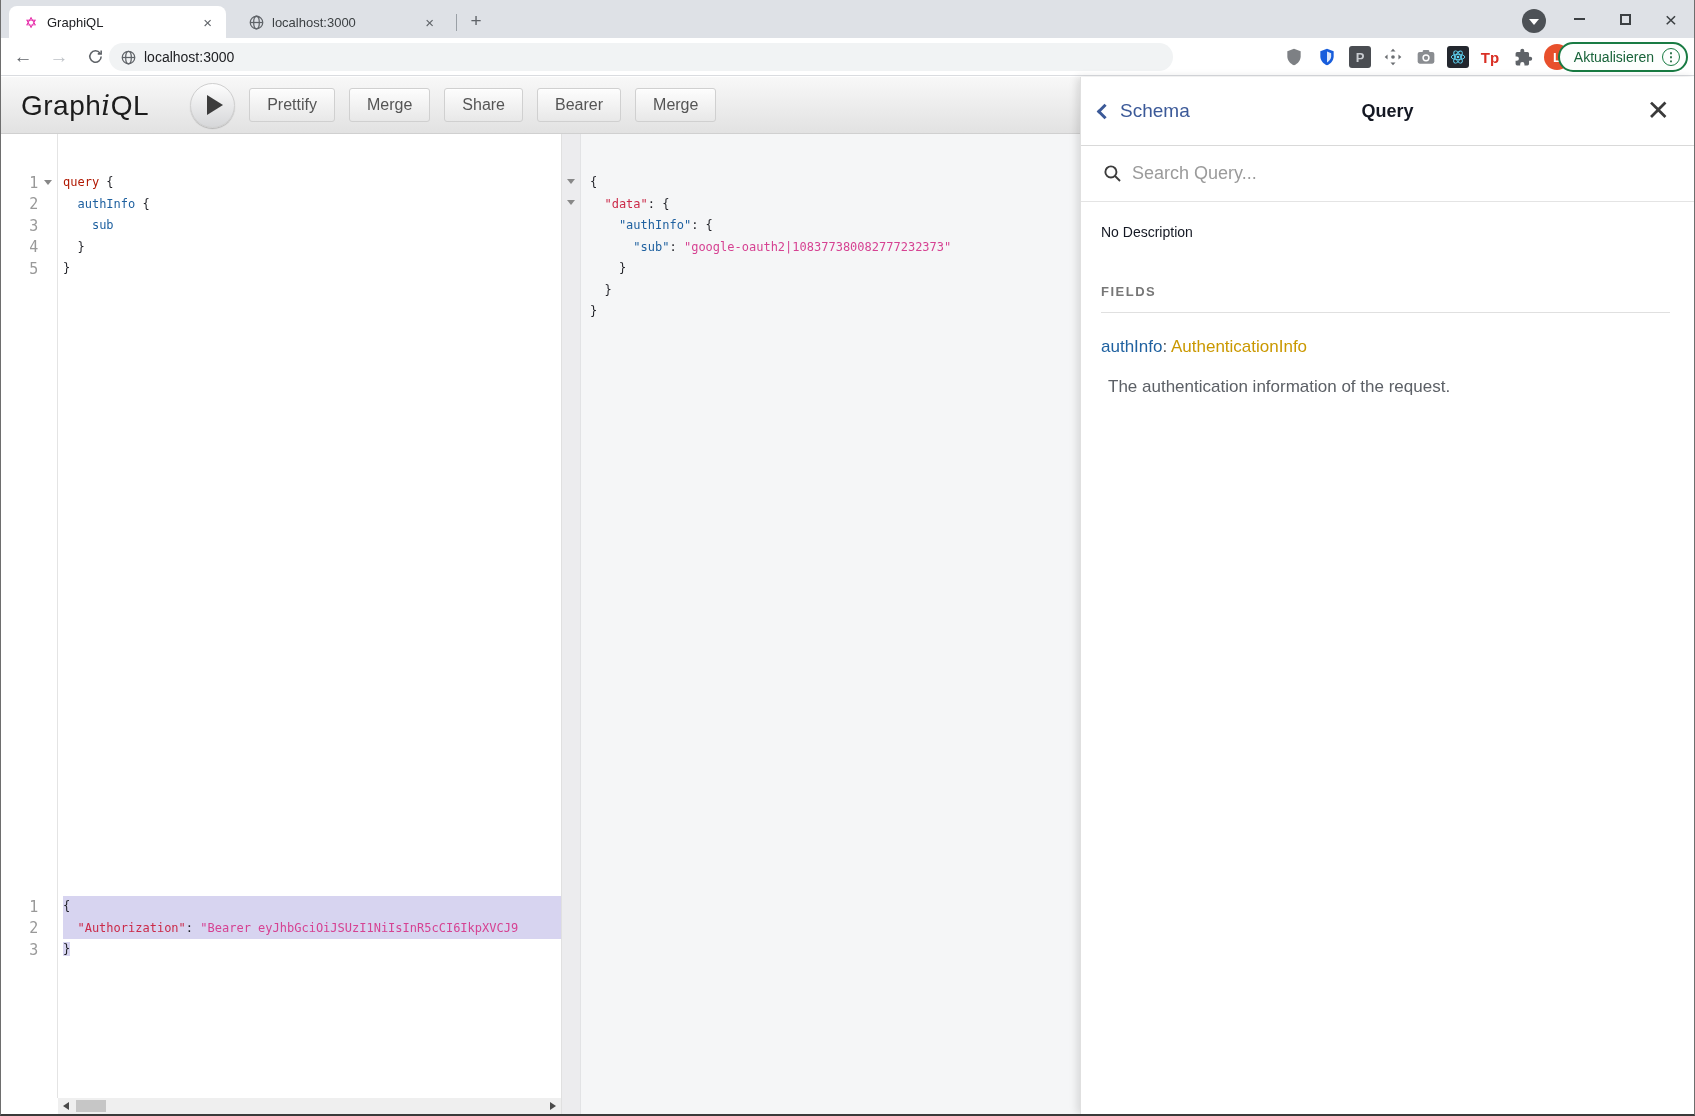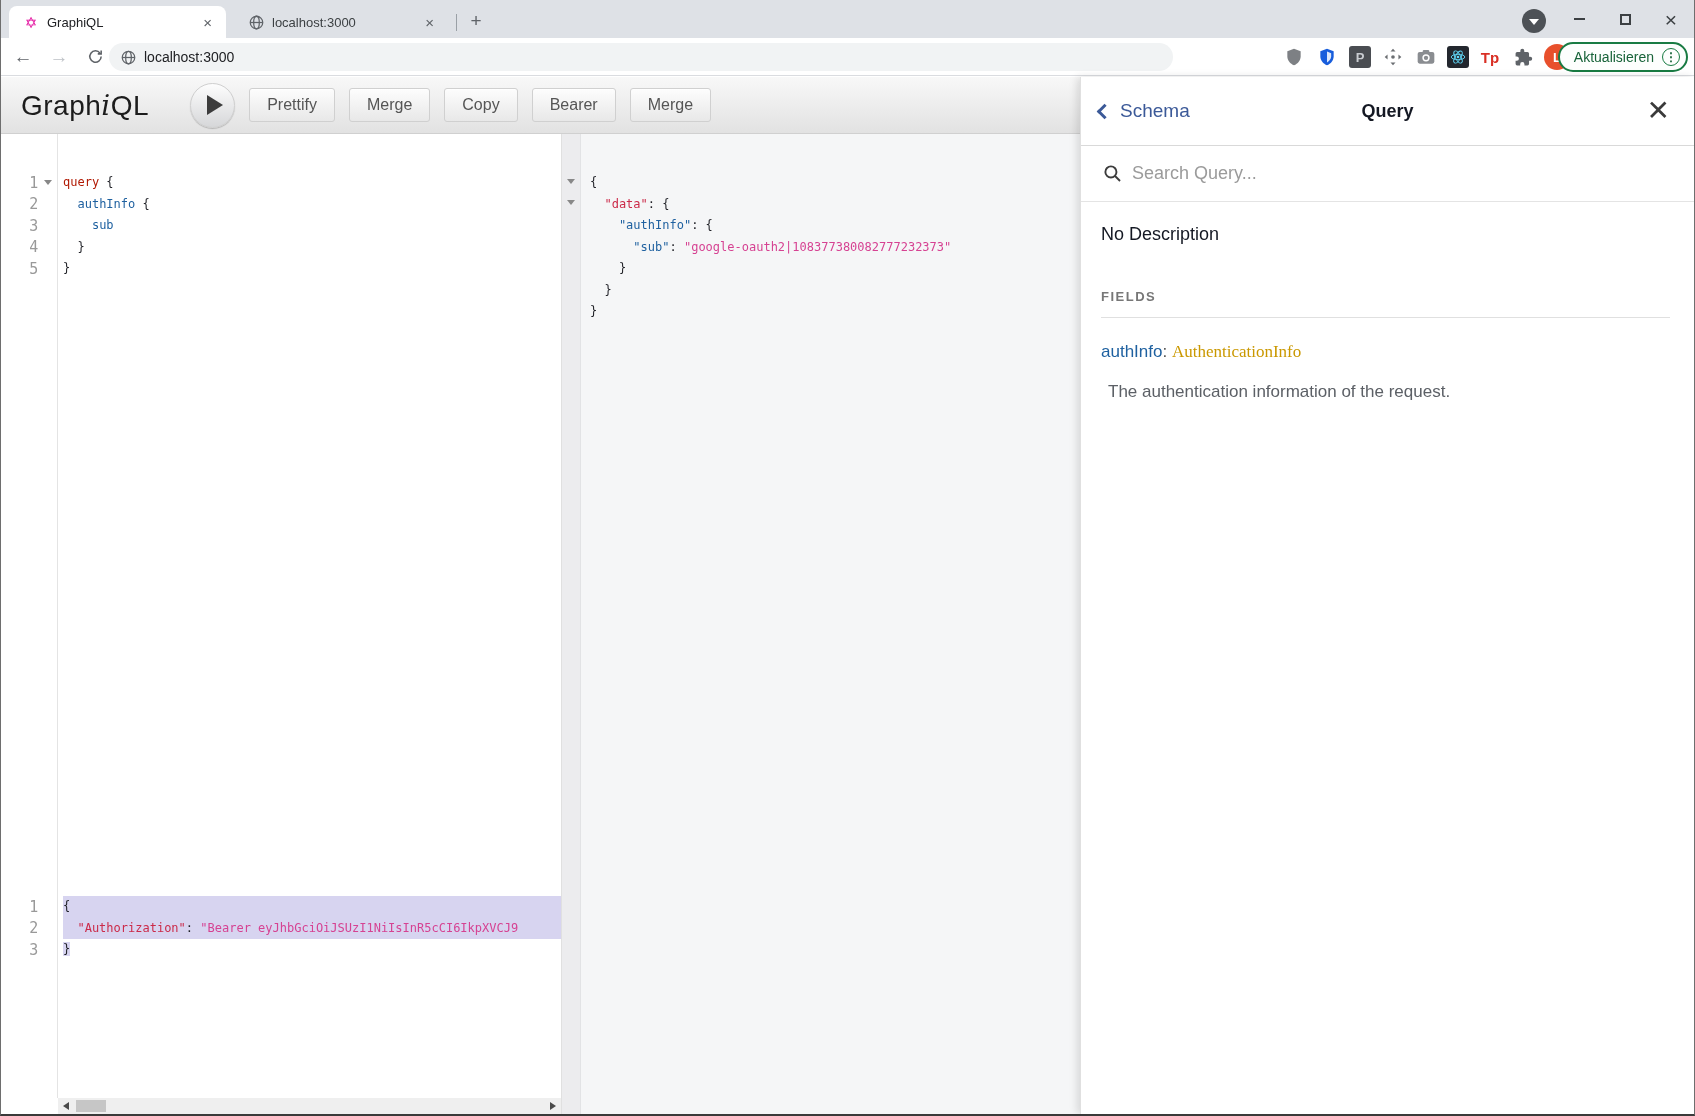--- a/index.html
+++ b/index.html
@@ -114,27 +114,27 @@
   .docs-back { display:flex; align-items:center; margin-left:18px; color:#3B5998; font-size:19px; }
   .docs-back .chev { width:11px; height:11px; border-left:3px solid #3B5998; border-bottom:3px solid #3B5998;
                      transform:rotate(45deg); margin-right:10px; }
   .docs-title { position:absolute; left:0; right:0; text-align:center; font-size:18px; font-weight:bold; color:#141823; }
   .docs-close { position:absolute; right:24px; top:50%; transform:translateY(-50%); font-size:28px; font-weight:300; color:#3a3a3a; line-height:1; }
   .docs-search { height:56px; border-bottom:1px solid #e4e4e4; display:flex; align-items:center; padding-left:22px; }
   .docs-search input { border:none; outline:none; font-size:18px; color:#333; margin-left:10px; width:400px;
                        font-family:"Liberation Sans", sans-serif; background:transparent; }
   .docs-search input::placeholder { color:#9b9b9b; }
   .docs-content { padding:22px 24px 0 20px; }
-  .no-desc { font-size:18px; color:#141823; }
+  .no-desc { font-size:14px; color:#141823; }
   .fields-label { margin-top:44px; font-size:13px; font-weight:bold; letter-spacing:1.5px; color:#777;
                   border-bottom:1px solid #e0e0e0; padding-bottom:13px; }
   .field-row { margin-top:24px; font-size:17px; }
   .field-name { color:#1F61A0; }
   .field-sep { color:#555; }
-  .field-type { color:#CA9800;font-family:Liberation Serif, serif; }
+  .field-type { color:#CA9800; }
   .field-desc { margin-top:20px; font-size:17px; color:#5c6066; padding-left:7px; }
 </style>
 </head>
 <body>
 
 <div class="screen">
 
   <div class="titlebar">
     <div class="tab active">
       <span class="fav gql-fav">✡</span>
@@ -246,21 +246,21 @@
   </div>
 
   <div class="gq-header-right"></div>
   <div class="gq-header">
     <div class="logo"><span>Graph</span><em>i</em><span>QL</span></div>
     <div class="playbtn">
         <span class="tri"></span>
       </div>
     <div class="gq-btn">Prettify</div>
     <div class="gq-btn">Merge</div>
-    <div class="gq-btn">Copy</div>
+    <div class="gq-btn">Share</div>
     <div class="gq-btn">Bearer</div>
     <div class="gq-btn">Merge</div>
   </div>
 
   <div class="gq-body">
 
     <div class="left-pane">
 
       <div class="query-editor">
         <div class="gutter">

